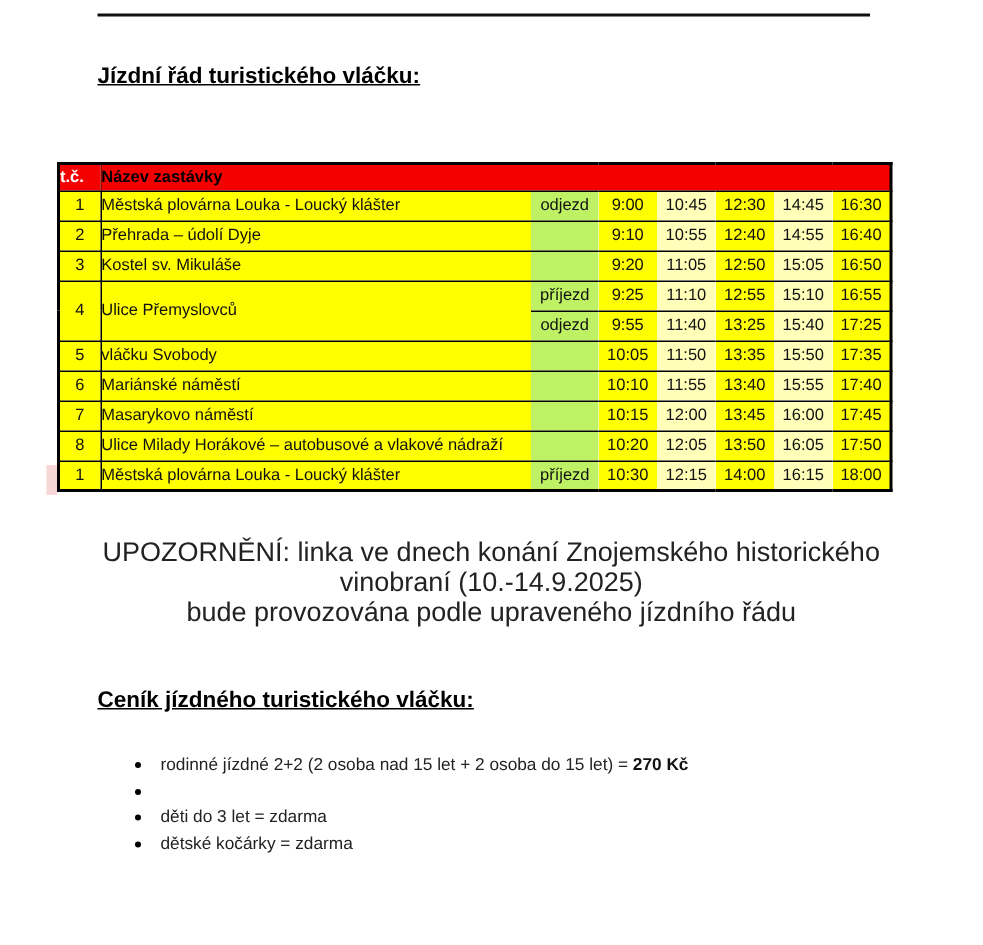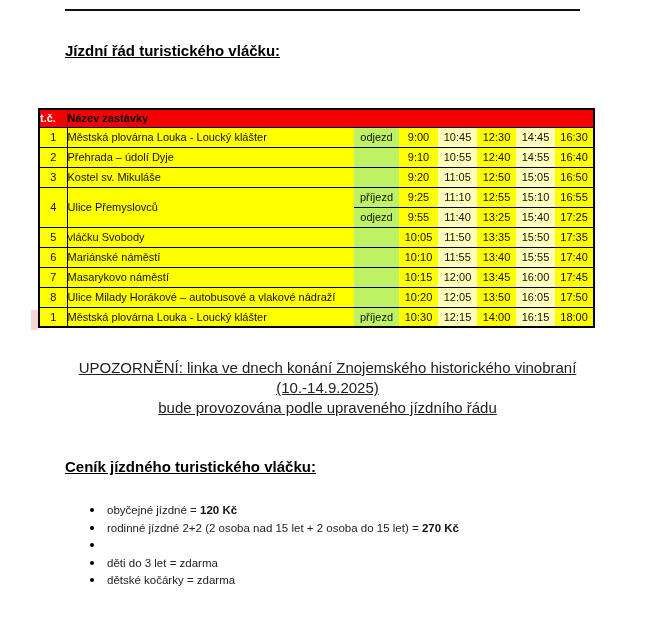--- a/index.html
+++ b/index.html
@@ -35,21 +35,21 @@
   td.c-num{background:#ffff00;text-align:center;border-right:1px solid #000;color:#111;}
   td.c-name{background:#ffff00;padding-left:6px;color:#111;}
   td.c-label{background:#bef264;text-align:center;color:#111;}
   td.c-t{background:#ffff00;text-align:center;color:#111;}
   td.c-t.alt{background:#ffffb9;}
   
   .artifact{position:absolute;left:31px;top:310px;width:7px;height:20px;background:#f8d6d6;}
   
   .notice{
     position:absolute;left:40px;top:358px;width:575px;
-    text-align:center;font-size:15px;line-height:20px;color:#222;text-decoration:underline;
+    text-align:center;font-size:18px;line-height:20px;color:#222;
   }
   
   .price-title{
     position:absolute;left:65px;top:458px;
     font-size:15px;font-weight:bold;color:#000;
     text-decoration:underline;
   }
   .price-list{position:absolute;left:90px;top:504px;}
   .li{display:flex;align-items:flex-start;margin-bottom:5px;height:12.5px;}
   .dot{width:4px;height:4px;border-radius:50%;background:#000;margin-top:4px;flex:0 0 4px;}
@@ -197,24 +197,20 @@
 <div class="notice">
   <span style="display:block">UPOZORNĚNÍ: linka ve dnech konání Znojemského historického vinobraní (10.-14.9.2025)</span>
   <span style="display:block">bude provozována podle upraveného jízdního řádu</span>
 </div>
 
 <div class="price-title">Ceník jízdného turistického vláčku:</div>
 
 <div class="price-list">
   <div class="li">
     <span class="dot"></span>
-    <span class="li-text"><span>obyčejné jízdné = </span><b>120 Kč</b></span>
-  </div>
-  <div class="li">
-    <span class="dot"></span>
     <span class="li-text"><span>rodinné jízdné 2+2 (2 osoba nad 15 let + 2 osoba do 15 let) = </span><b>270 Kč</b></span>
   </div>
   <div class="li">
     <span class="dot"></span>
   </div>
   <div class="li">
     <span class="dot"></span>
     <span class="li-text"><span>děti do 3 let = zdarma</span><b></b></span>
   </div>
   <div class="li">

